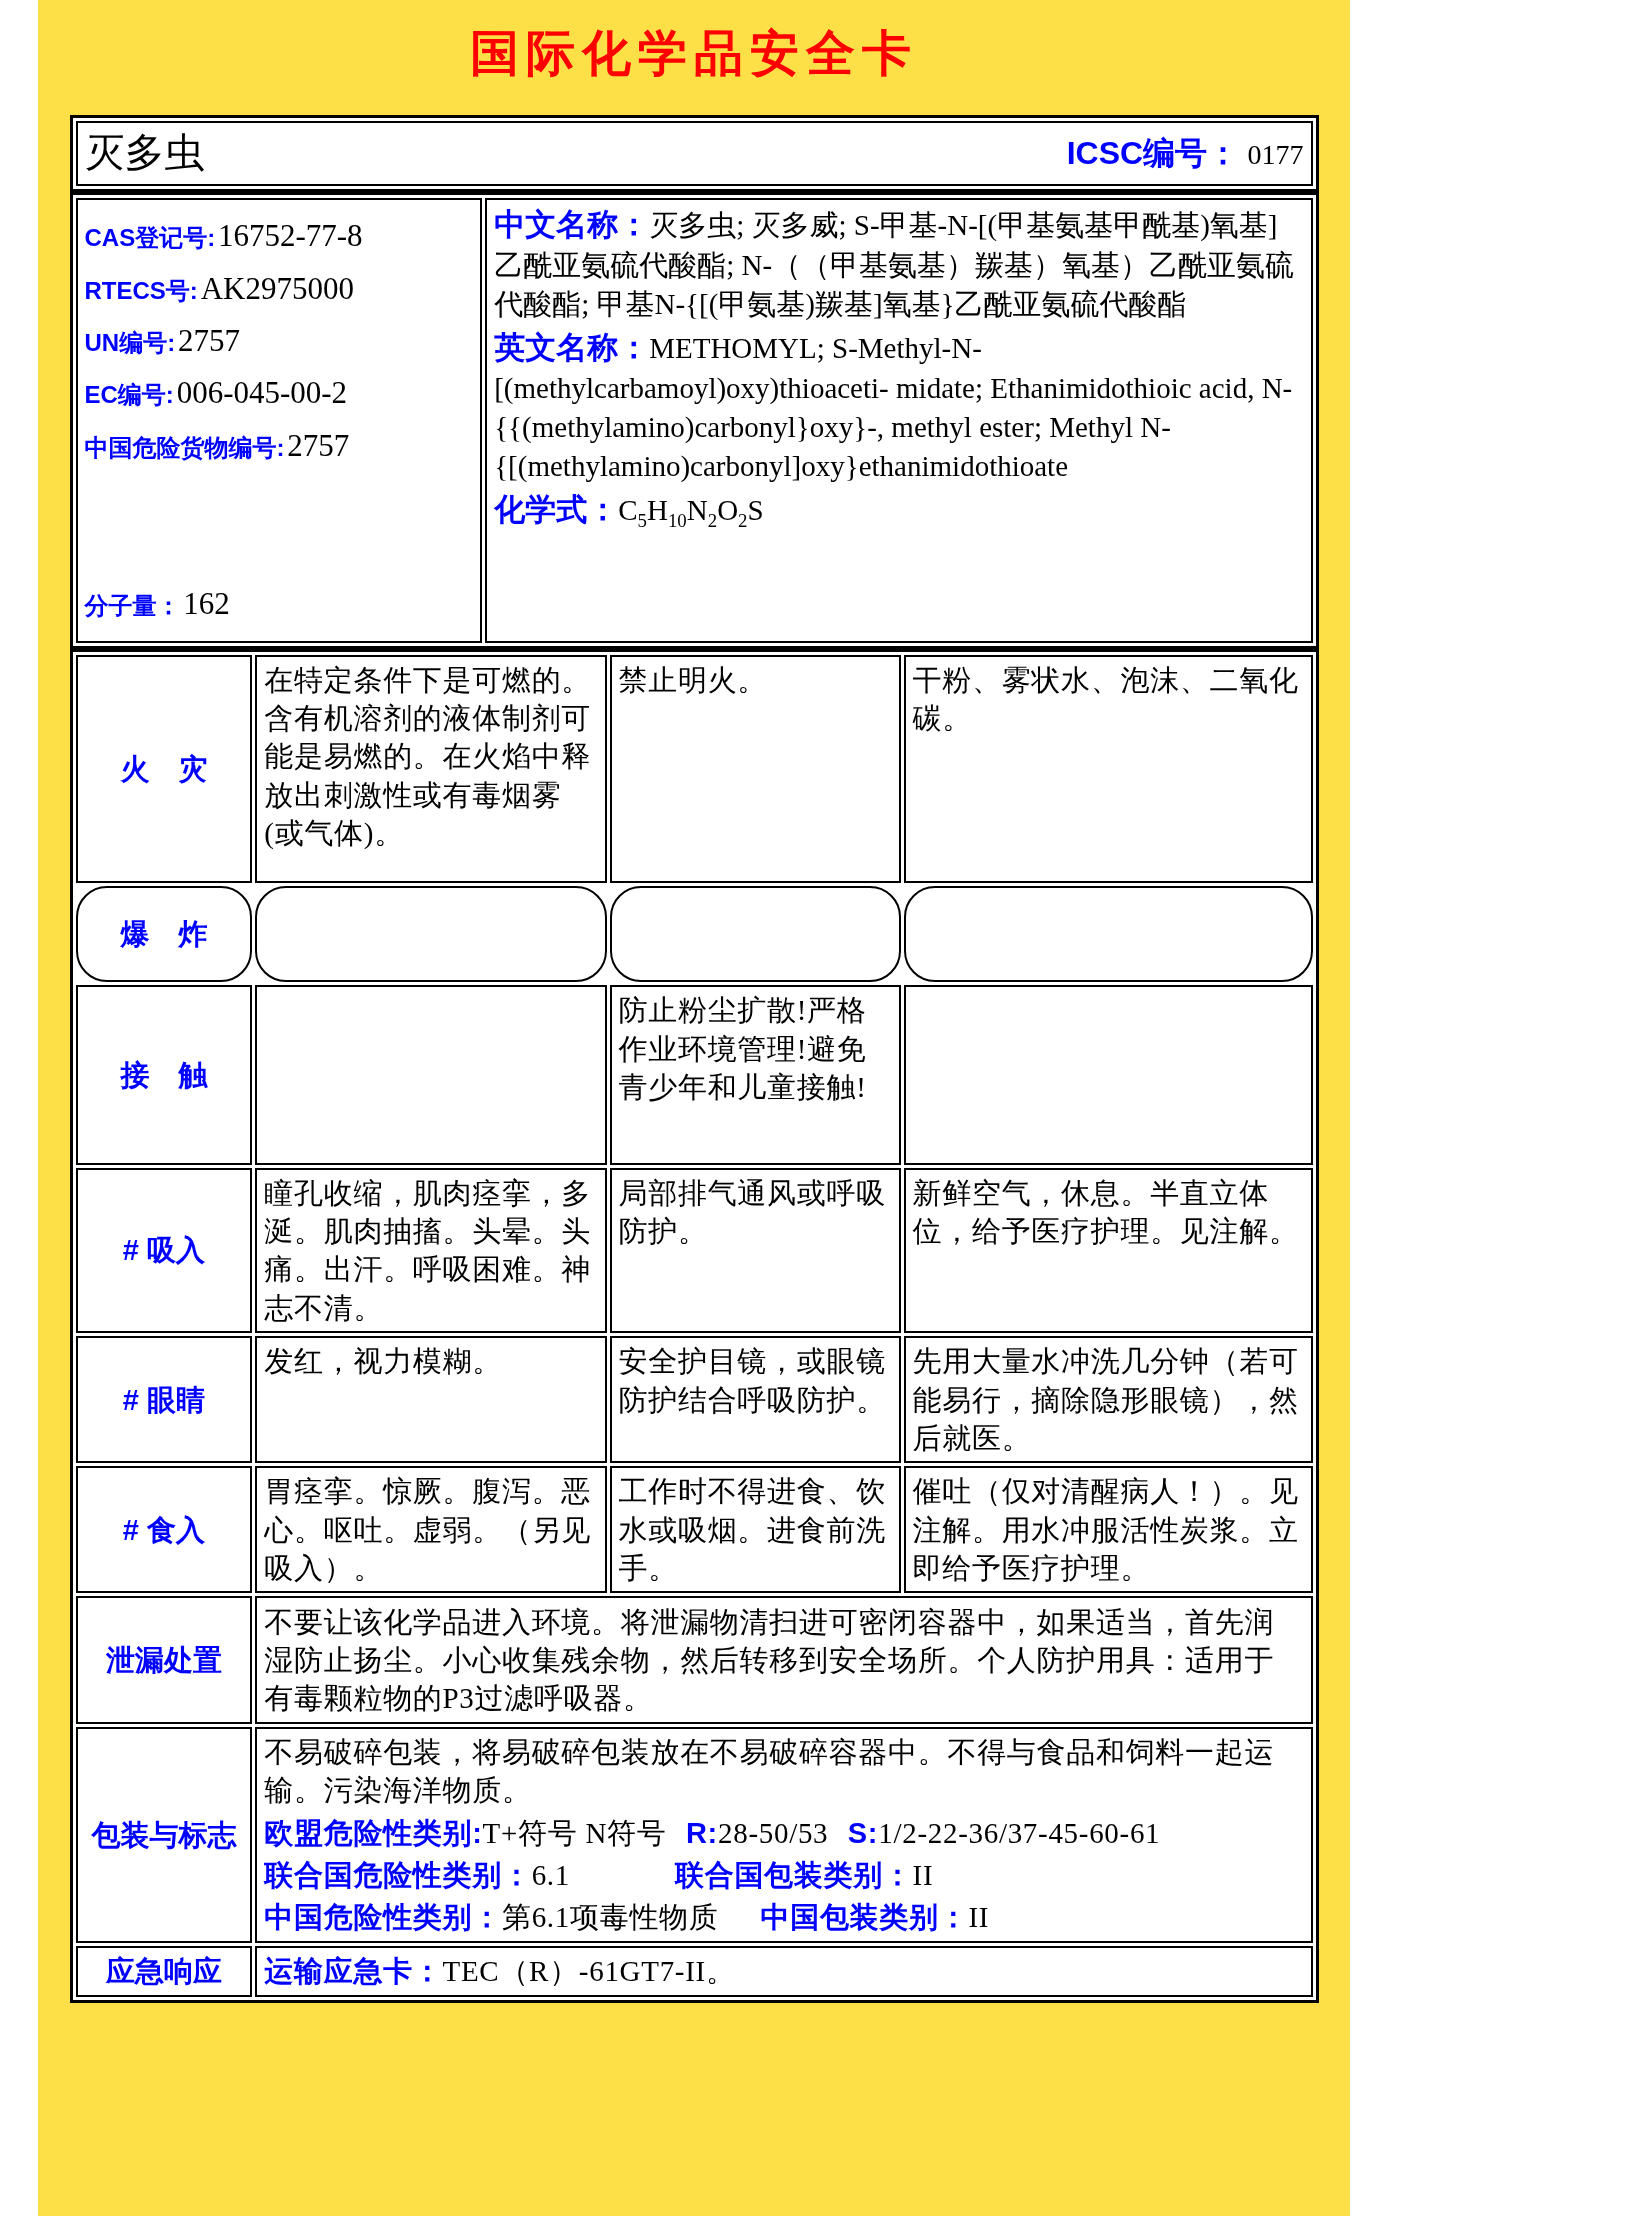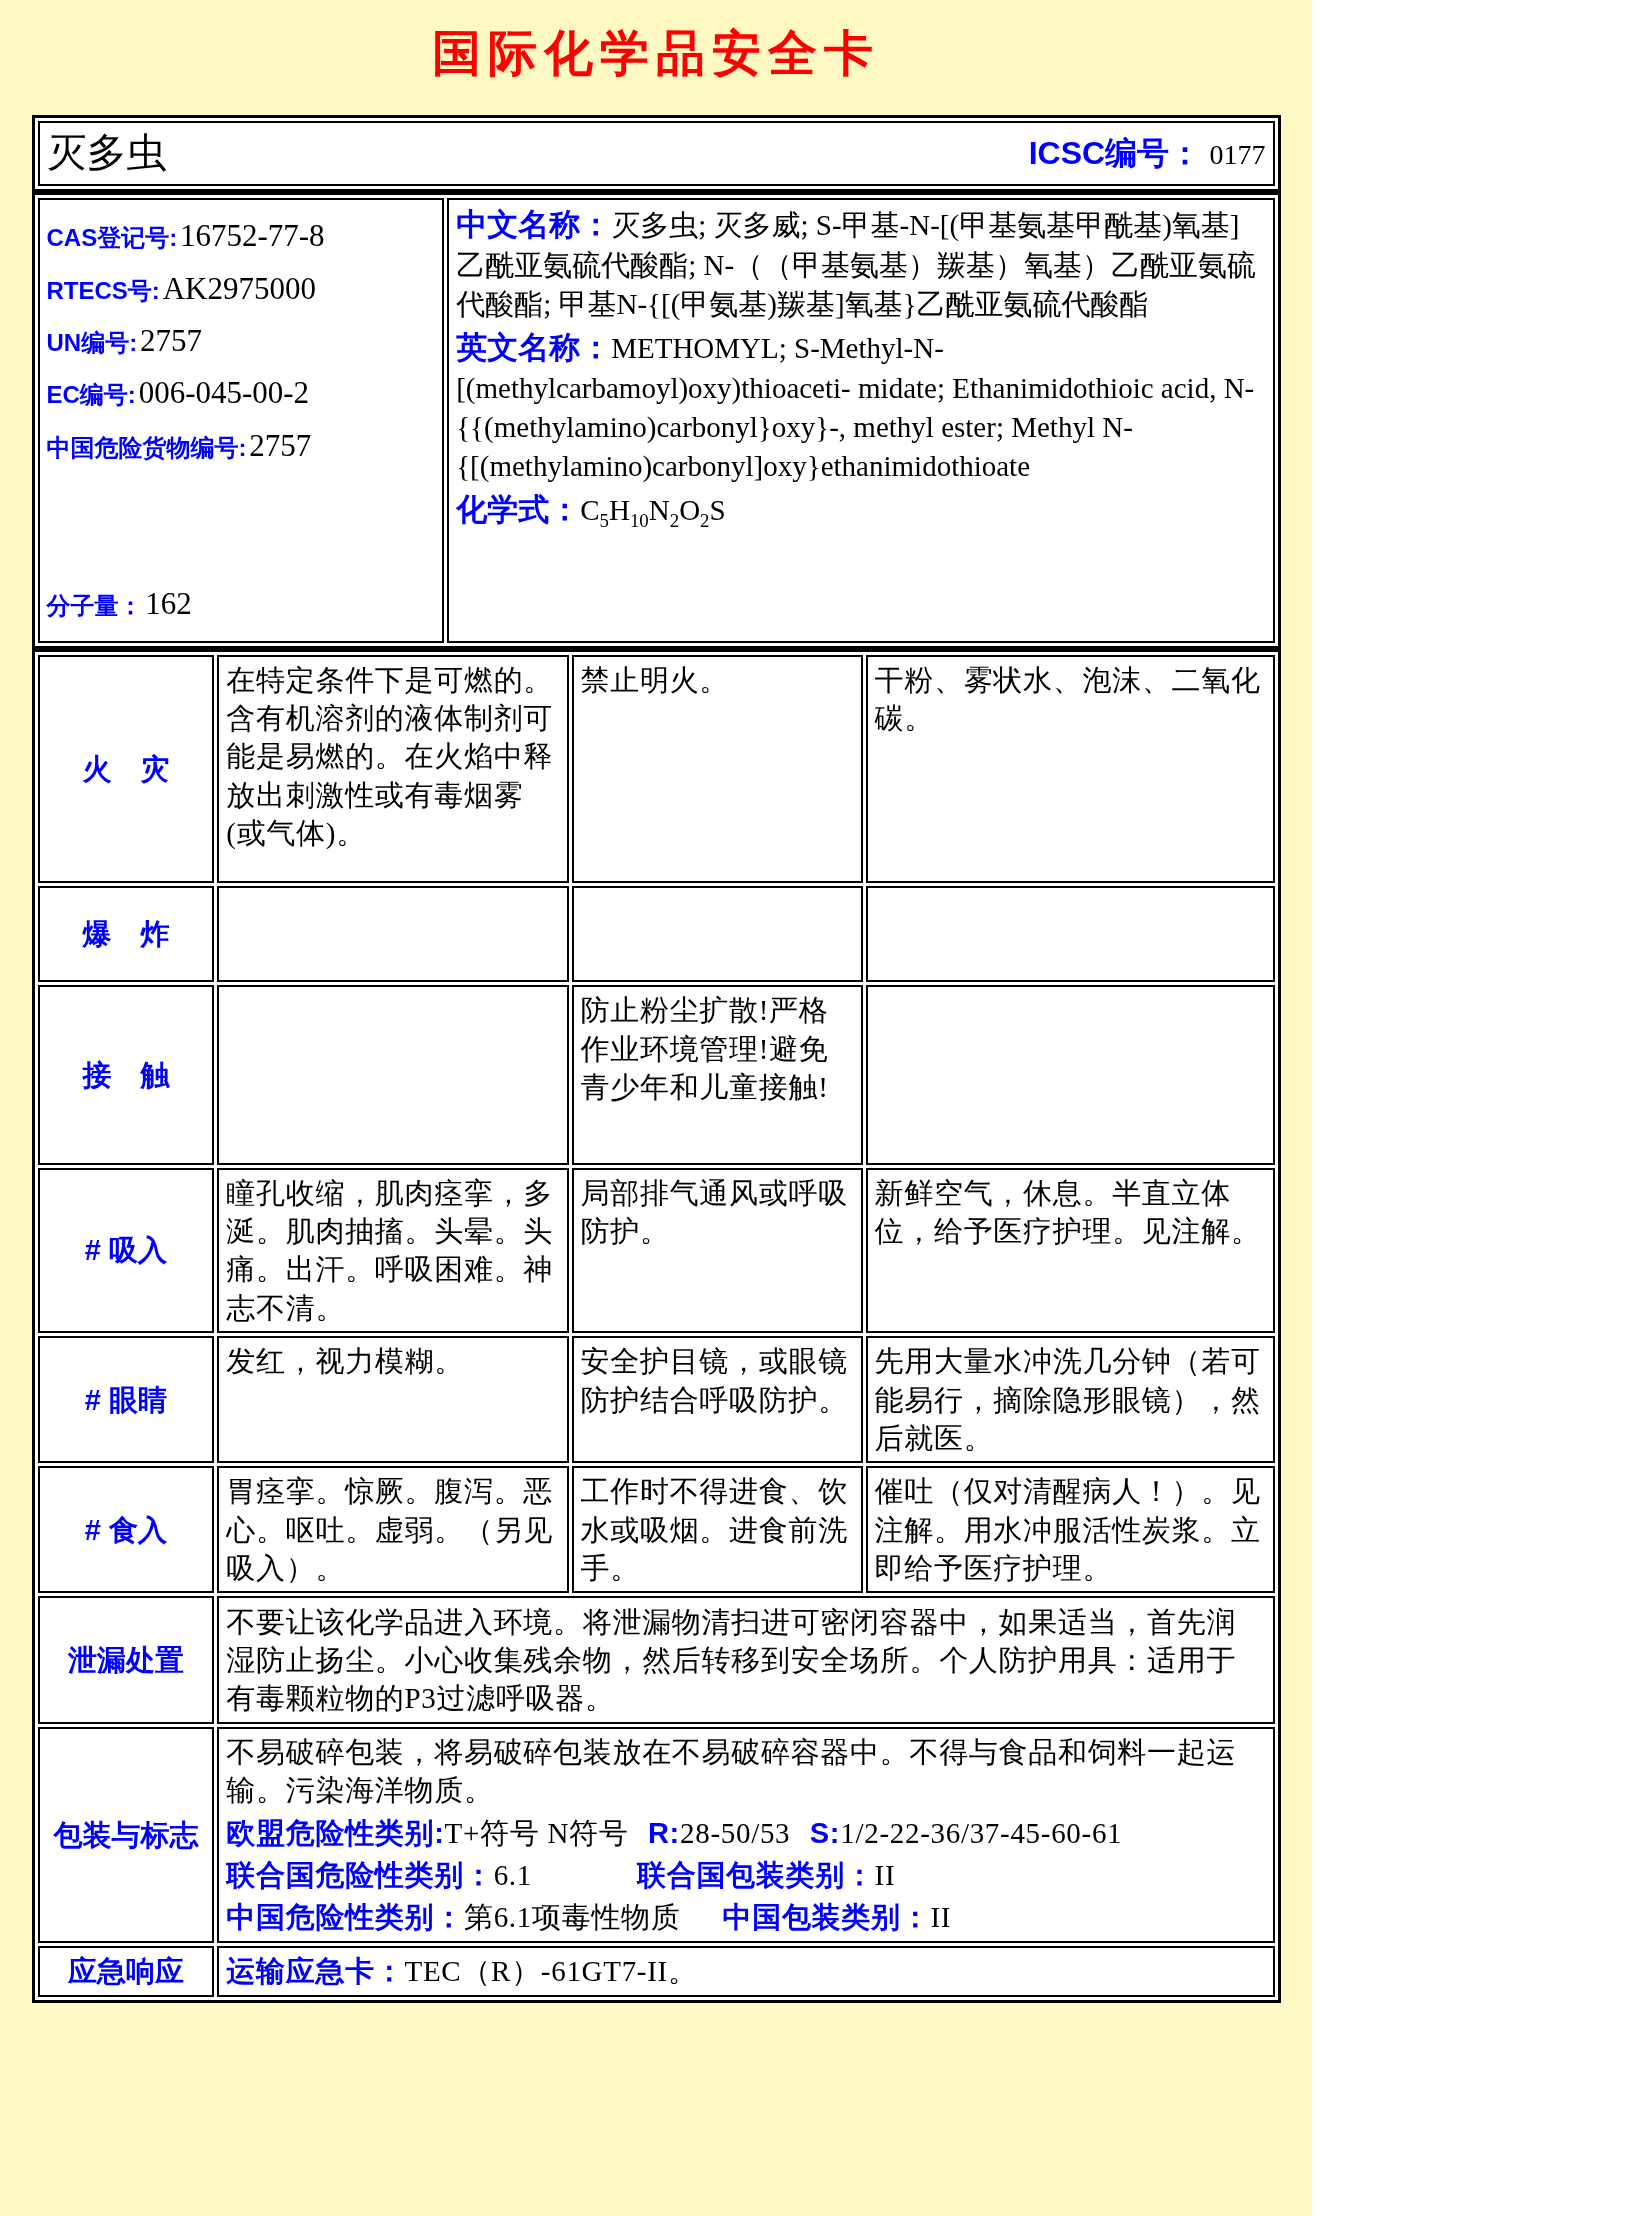--- a/index.html
+++ b/index.html
@@ -1,16 +1,16 @@
 <!DOCTYPE html>
 <html style="font-size:11px"><head>
 <meta charset="utf-8">
 <style>
   html,body{margin:0;padding:0;background:#ffffff;}
-  .page{width:1312px;min-height:2216px;background:#fef9c3;font-family:"Liberation Serif","DejaVu Serif",serif;color:#000;}
+  .page{width:1312px;min-height:2216px;background:#fde047;font-family:"Liberation Serif","DejaVu Serif",serif;color:#000;margin-left:38px;}
   .title{padding-top:21px;text-align:center;font-size:49px;font-weight:bold;color:#FF0000;letter-spacing:7px;font-family:"Liberation Serif","DejaVu Serif",serif;}
   .card{width:1249px;margin:28px auto 0 auto;}
   table.tbl{width:100%;border-collapse:separate;border-spacing:3.5px;border:3.5px solid #000;background:#fff;table-layout:fixed;}
   table.tbl td{border:2.1px solid #000;padding:4.2px 7px;font-size:29px;line-height:1.32;vertical-align:top;word-break:break-word;}
   .blue-label{color:#0000FF;font-weight:bold;font-family:"Liberation Sans","DejaVu Sans",sans-serif;}
   
   .t1 td{padding:9.8px 8.4px;}
   .row1{display:flex;justify-content:space-between;align-items:center;}
   .row1 .product-name{font-size:40px;}
   .row1 .icsc .blue-label{font-size:32px;}
@@ -23,21 +23,21 @@
   .id-line .val{margin-left:2.8px;}
   .name-p{margin:0 0 2.8px 0;font-size:29px;line-height:1.35;}
   .name-p .blue-label{font-size:31px;}
   .name-p sub{font-size:0.65em;}
   
   .t3 .hdr-cell{text-align:center;vertical-align:middle;padding:11px 5.6px;}
   .t3 .hdr-cell .blue-label, .t3 .hdr-cell{font-size:32px;line-height:1.35;}
   .t3 .hdr-line{display:block;color:#0000FF;font-weight:bold;font-family:"Liberation Sans","DejaVu Sans",sans-serif;}
   .type-cell{text-align:center;vertical-align:middle !important;color:#0000FF;font-weight:bold;font-family:"Liberation Sans","DejaVu Sans",sans-serif;font-size:31px;}
   .body-cell{letter-spacing:0.7px;}
-  .row-explosion td{height:84px;}
+  .row-explosion td{height:84px;border-radius:31px;}
   .row-fire .body-cell{height:216px;}
   .row-contact td{height:167px;}
   .pk-line{margin-top:4.2px;}
   .gap-lg{display:inline-block;width:105px;}
   .gap-md{display:inline-block;width:42px;}
   .gap-sm{display:inline-block;width:19.5px;}
 </style>
 </head>
 <body>
 

